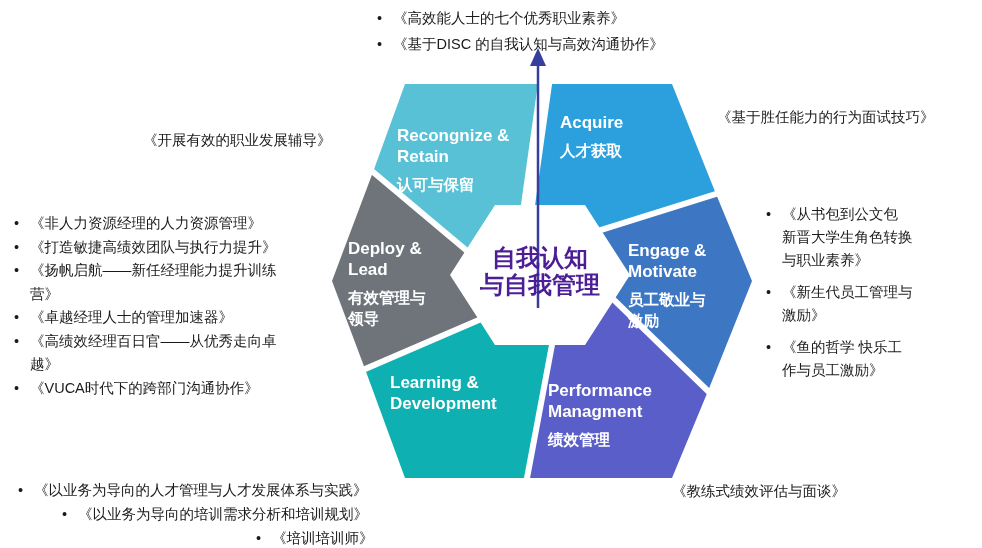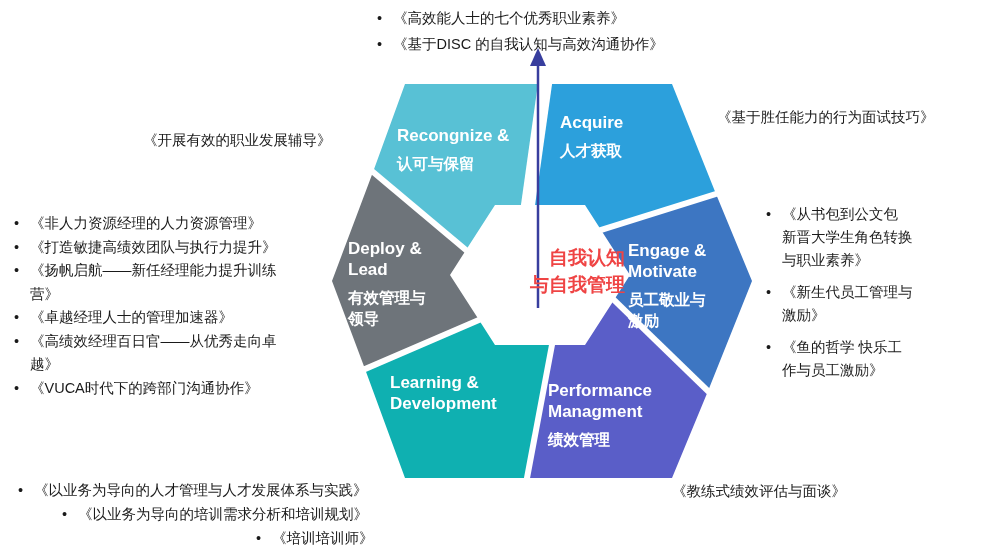--- a/index.html
+++ b/index.html
@@ -6,22 +6,22 @@
   .canvas{
     position:relative;width:982px;height:548px;background:#ffffff;overflow:hidden;
     font-family:"Liberation Sans",sans-serif;color:#1a1a1a;
   }
   .diagram-svg{position:absolute;left:0;top:0;}
   .seg-label{position:absolute;color:#ffffff;font-weight:bold;pointer-events:none;}
   .seg-label .en{font-size:17px;line-height:21px;white-space:nowrap;}
   .seg-label .zh{font-size:15.5px;line-height:21px;white-space:nowrap;}
   .seg-label .zh.first{margin-top:7px;}
   .center-label{
-    position:absolute;left:455px;top:244px;width:170px;text-align:right;
-    font-size:19px;font-weight:bold;line-height:27px;color:#ef4444;
+    position:absolute;left:455px;top:244px;width:170px;text-align:center;
+    font-size:24px;font-weight:bold;line-height:27px;color:#4c1d95;
   }
   .blt-item{position:relative;padding-left:20px;font-size:14.5px;line-height:23px;color:#1a1a1a;}
   .blt-item .b{position:absolute;left:4px;top:0;}
   .nowrap{white-space:nowrap;}
   .plain-item{position:absolute;font-size:14.5px;line-height:22px;color:#1a1a1a;white-space:nowrap;}
   .top-list{position:absolute;left:373px;top:6px;}
   .top-list .blt-item{margin-bottom:2px;line-height:24px;}
   .left-list{position:absolute;left:10px;top:212px;width:276px;}
   .left-list .blt-item{line-height:23.5px;}
   .left-list .txt{display:block;width:254px;}
@@ -80,20 +80,21 @@
 
   <div class="seg-label" style="left:348px;top:238px;">
     <div class="en">Deploy &amp;</div>
     <div class="en">Lead</div>
     <div class="zh first">有效管理与</div>
     <div class="zh">领导</div>
   </div>
 
   <div class="seg-label" style="left:397px;top:125px;">
     <div class="en">Recongnize &amp;</div>
+    <div class="en">Retain</div>
     <div class="zh first">认可与保留</div>
   </div>
 
   <div class="center-label">
     <div>自我认知</div>
     <div>与自我管理</div>
   </div>
 
   <div class="top-list">
     <div class="blt-item nowrap">

